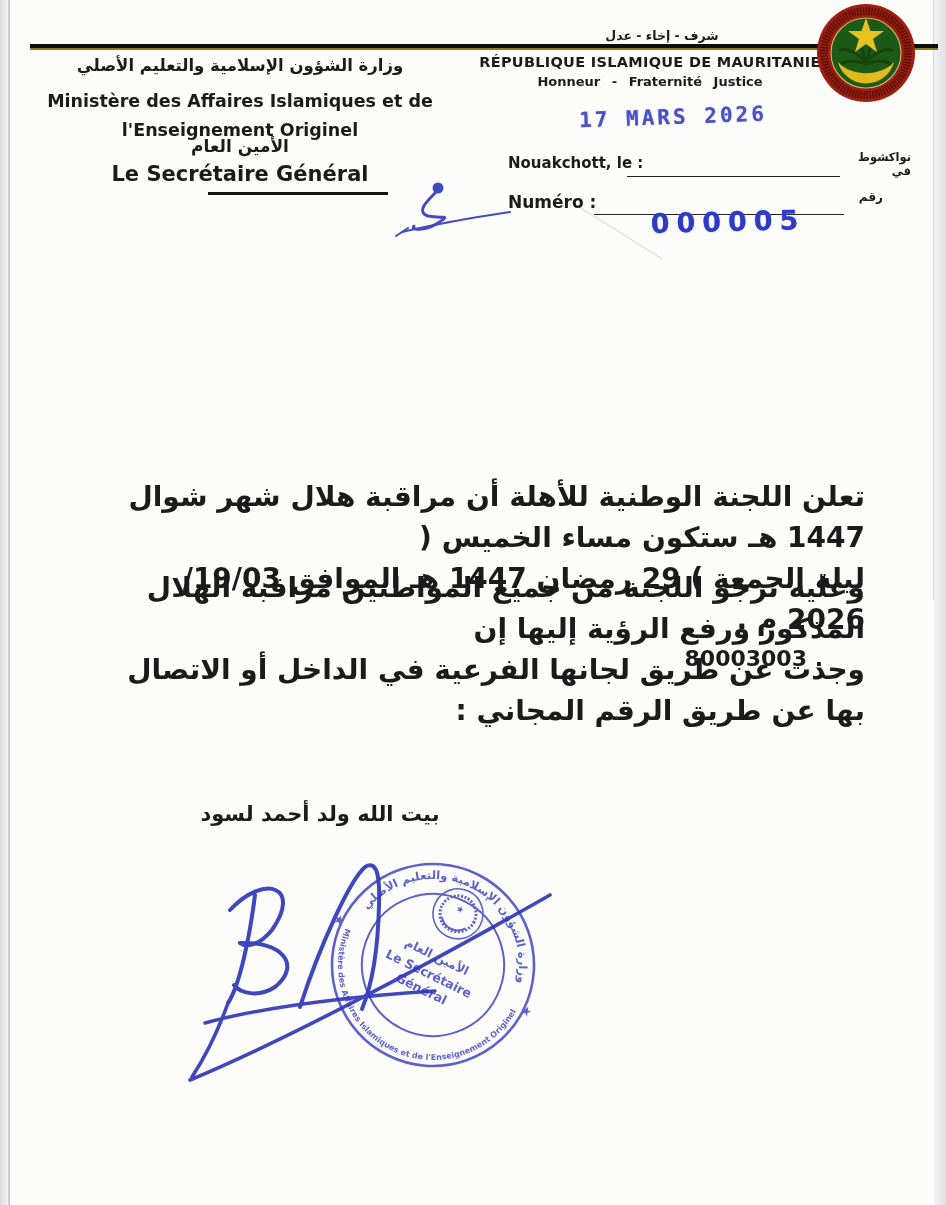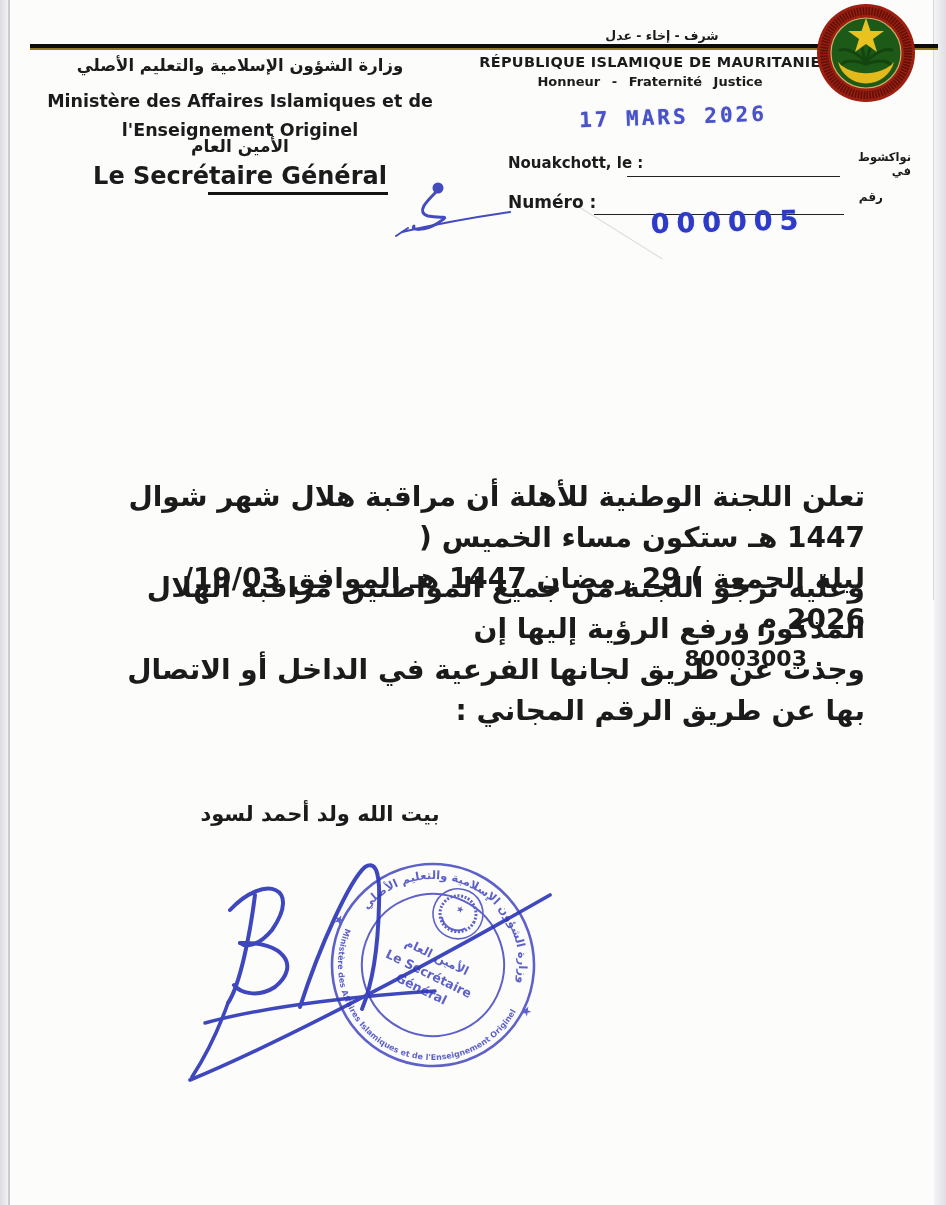--- a/index.html
+++ b/index.html
@@ -13,21 +13,21 @@
   .edge-left-strip{left:0;top:0;width:8px;height:1205px;background:linear-gradient(90deg,#dcdde2,#f2f2f4);}
   .edge-left-line{left:8px;top:0;width:2px;height:1205px;background:#b9b9c2;opacity:.75;}
   .edge-right-strip{right:0;top:0;width:12px;height:1205px;background:linear-gradient(270deg,#dfdfe4,#f4f4f6);}
   .edge-right-line{right:12px;top:0;width:1px;height:600px;background:#cdced6;opacity:.8;}
   .crease{left:570px;top:232px;width:100px;height:1px;background:#d3d3d9;transform:rotate(32deg);opacity:.8;}
   
   .hdr-rule{left:30px;top:44px;width:908px;height:4px;background:#0c0c0c;border-bottom:2px solid #8d7c1e;}
   .ministry-ar{left:40px;top:56px;width:400px;font-size:16.5px;}
   .ministry-fr{left:40px;top:87px;width:400px;font-size:17.5px;line-height:29px;}
   .office-ar{left:40px;top:136px;width:400px;font-size:17px;}
-  .office-fr{left:40px;top:162px;width:400px;font-size:24px;}
+  .office-fr{left:40px;top:162px;width:400px;font-size:21px;}
   .office-underline{left:208px;top:192px;width:180px;height:3px;background:#141414;}
   .republic-ar{left:460px;top:1px;width:380px;font-size:21px;font-weight:900;letter-spacing:-.5px;}
   .motto-ar{left:472px;top:28px;width:380px;font-size:12.5px;}
   .republic-fr{left:468px;top:54px;width:364px;font-size:14.5px;letter-spacing:.3px;}
   .motto-fr{left:468px;top:74px;width:364px;font-size:13px;word-spacing:7px;}
   .date-stamp{left:553px;top:105px;width:240px;font-family:"DejaVu Sans Mono",monospace;font-weight:bold;font-size:21px;letter-spacing:3px;color:#4a52c8;transform:rotate(-2deg);text-shadow:0 0 1px #7b80d8;}
   .nk-label{left:508px;top:154px;font-size:15px;}
   .nk-line{left:627px;top:176px;width:213px;height:0;border-top:1.6px solid #222;}
   .nk-ar{left:843px;top:150px;width:68px;font-size:11.5px;text-align:right;}
   .num-label{left:508px;top:192px;font-size:17px;}

